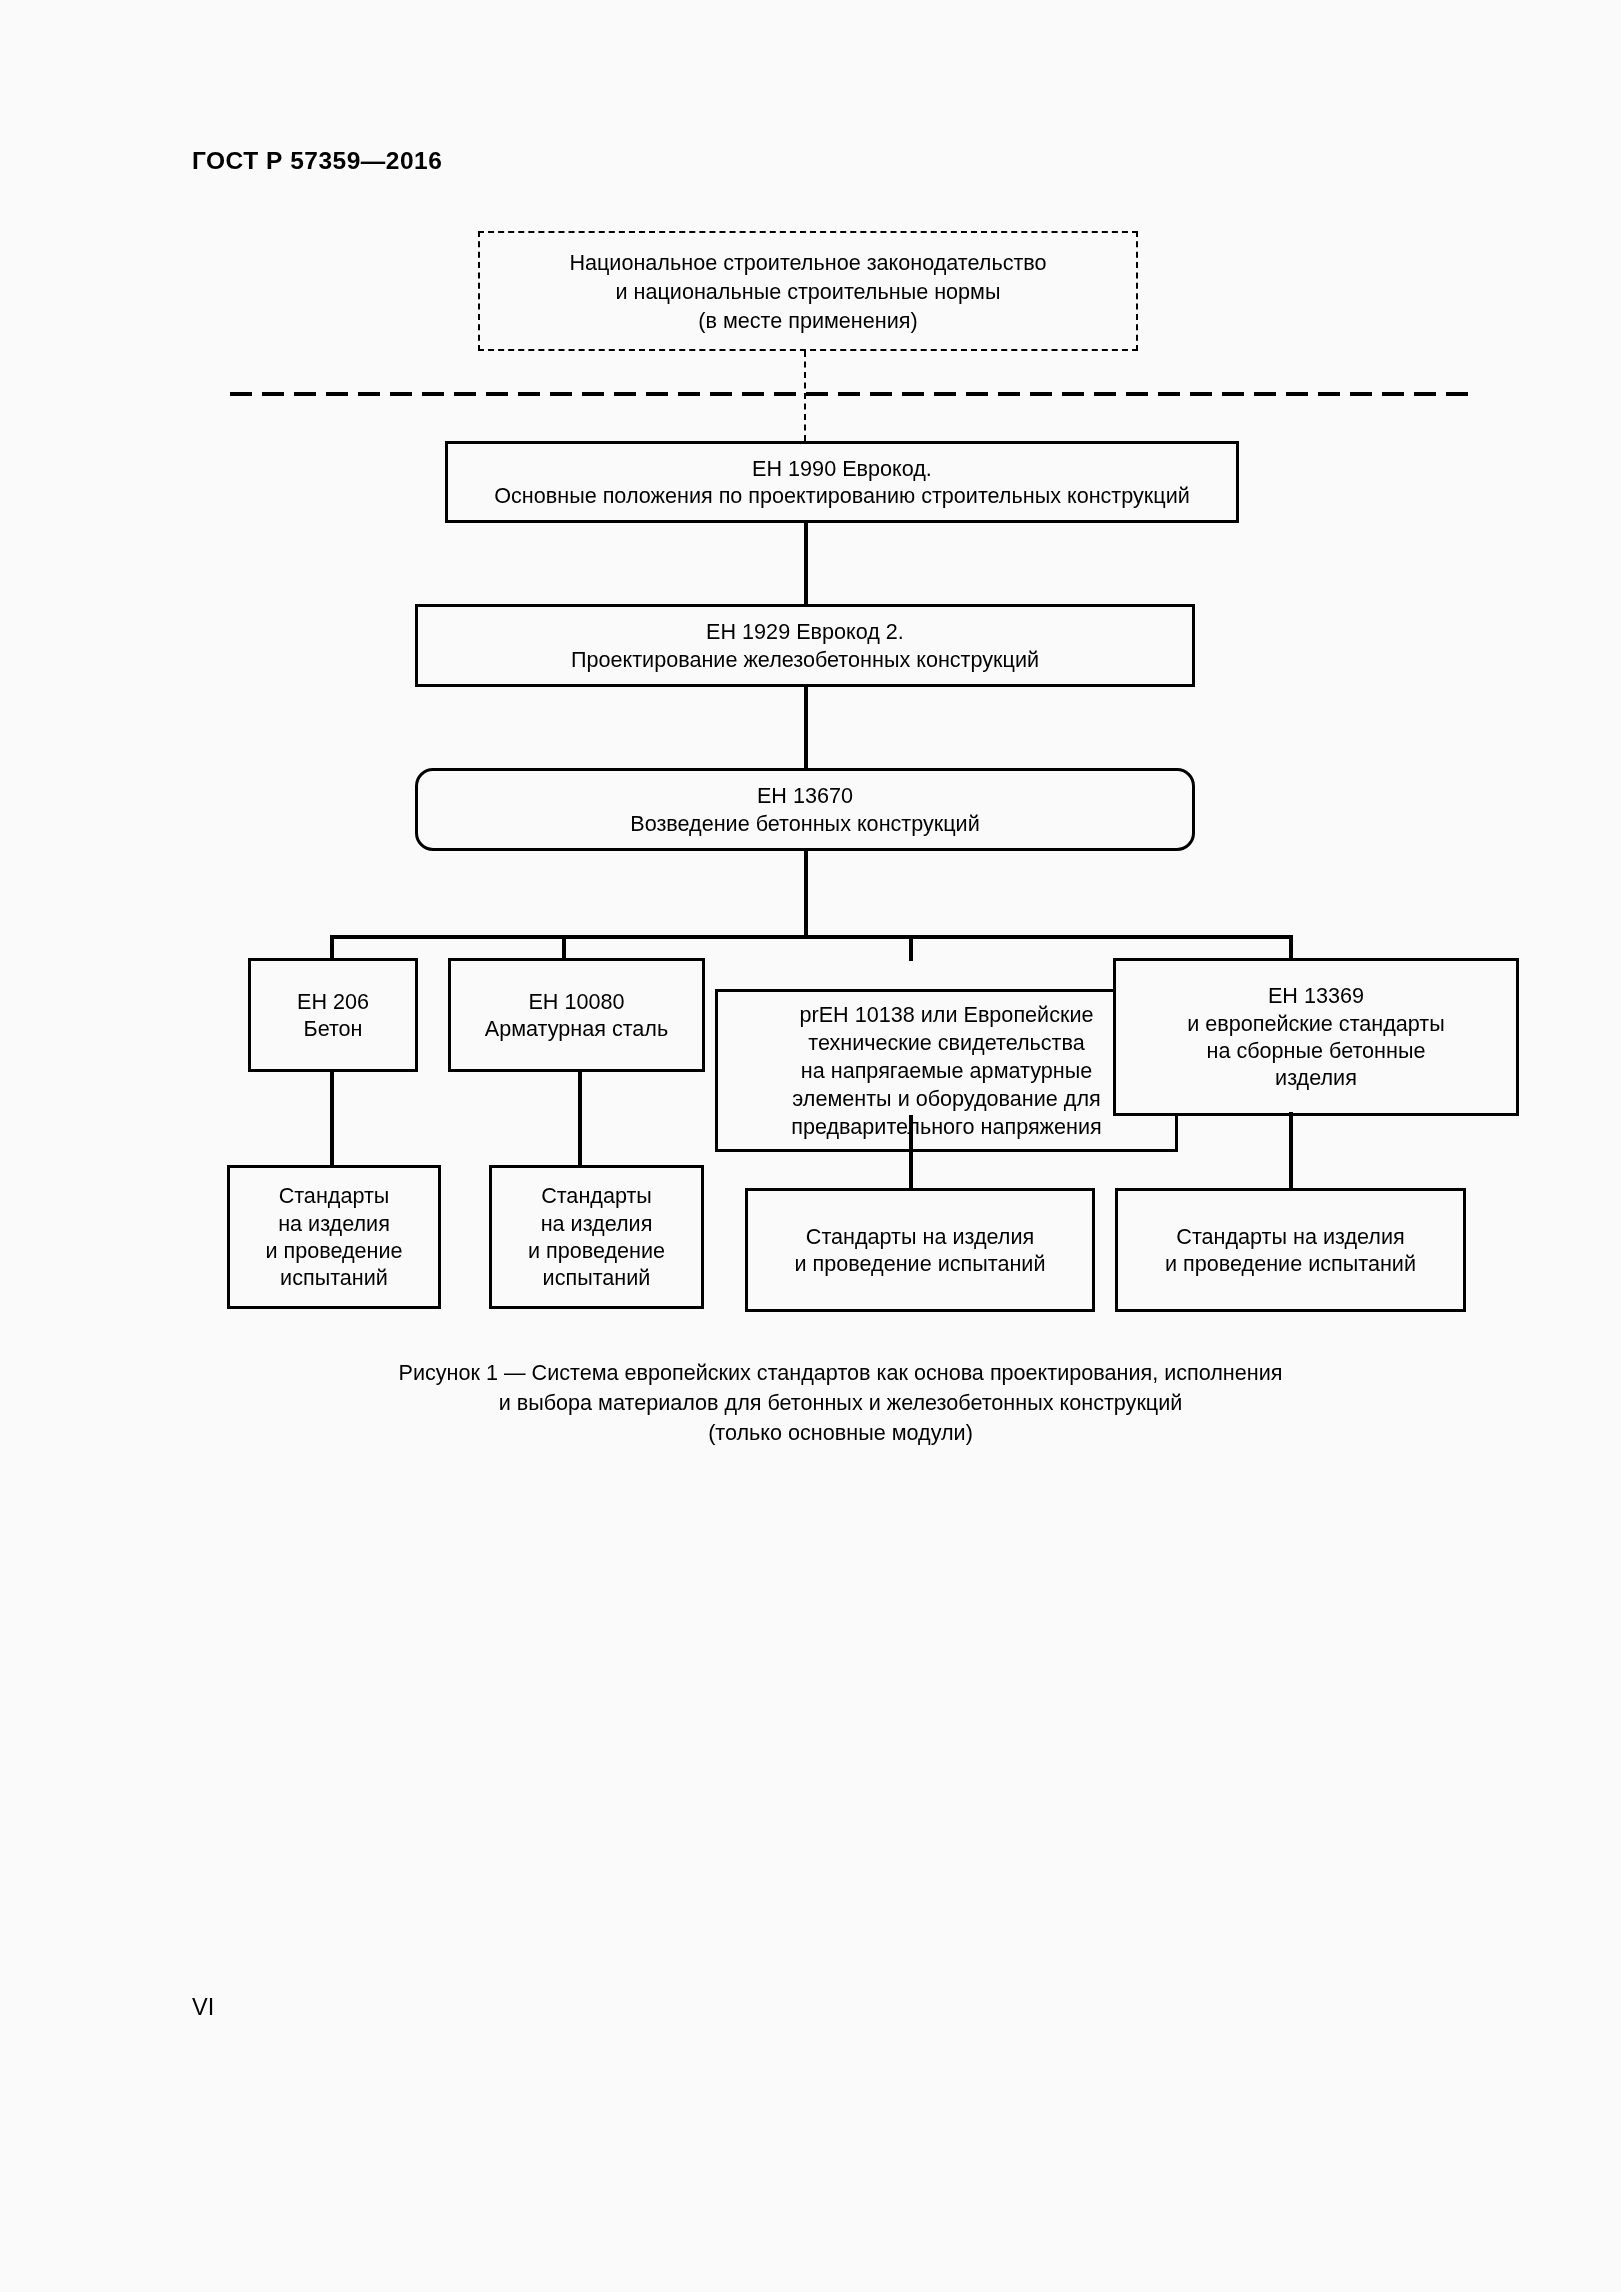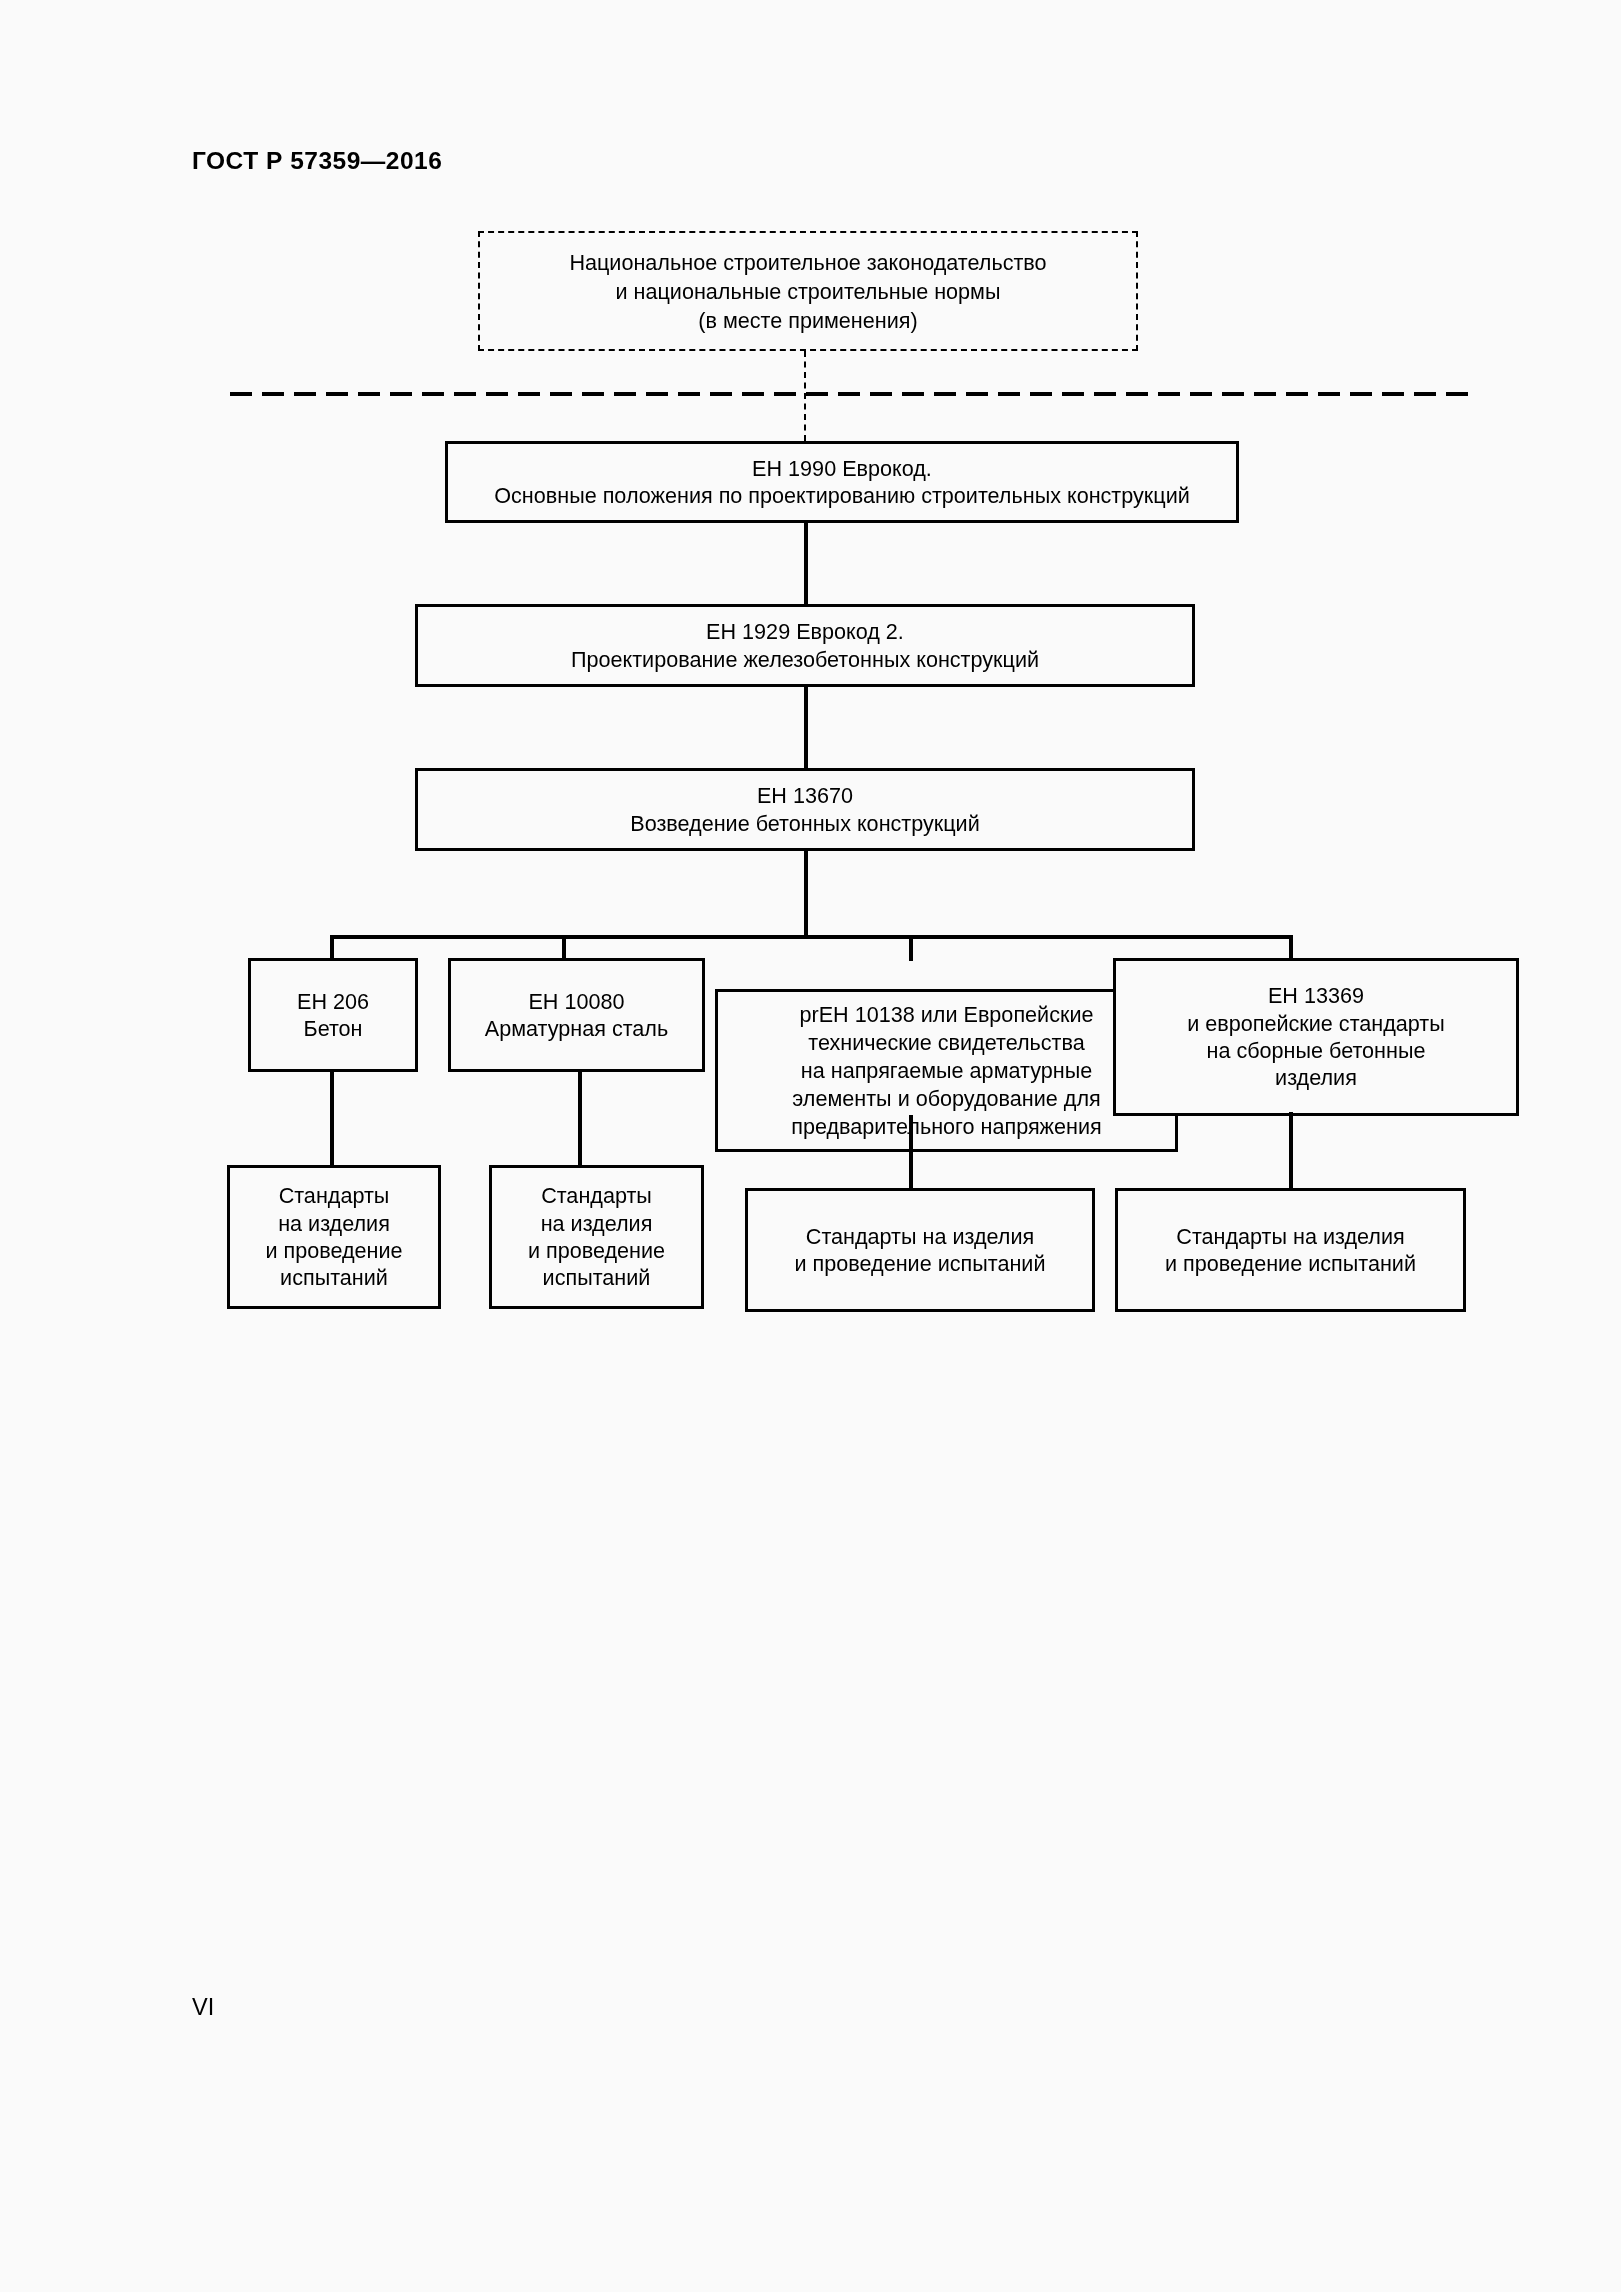--- a/index.html
+++ b/index.html
@@ -43,21 +43,21 @@
     text-align: center;
     white-space: pre-line;
     font-size: 21.6px;
     line-height: 27.4px;
     padding: 3.9px 7.8px;
   }
 
   #n-national  { left: 478px;  top: 231px;  width: 660px; height: 120px; border: 2.9px dashed #000; line-height: 29px; }
   #n-en1990    { left: 409px;  top: 441px;  width: 794px; height: 82px; margin-left: 36px;  }
   #n-en1929    { left: 415px;  top: 604px;  width: 780px; height: 83px;  }
-  #n-en13670   { left: 415px;  top: 768px;  width: 780px; height: 83px;  }
+  #n-en13670   { left: 415px;  top: 768px;  width: 780px; height: 83px; border-radius: 18px;  }
   #n-en206     { left: 248px;  top: 958px;  width: 170px; height: 114px; }
   #n-en10080   { left: 448px;  top: 958px;  width: 257px; height: 114px; }
   #n-pren10138 { left: 715px;  top: 956px;  width: 463px; height: 163px; line-height: 28px; margin-top: 33px; }
   #n-en13369   { left: 1113px; top: 958px;  width: 406px; height: 158px; }
   #n-std-a     { left: 227px;  top: 1165px; width: 214px; height: 144px; }
   #n-std-b     { left: 489px;  top: 1165px; width: 215px; height: 144px; }
   #n-std-c     { left: 745px;  top: 1188px; width: 350px; height: 124px; }
   #n-std-d     { left: 1115px; top: 1188px; width: 351px; height: 124px; }
 
   
@@ -157,17 +157,20 @@
 на изделия
 и проведение
 испытаний</div>
     <div class="node" id="n-std-c">Стандарты на изделия
 и проведение испытаний</div>
     <div class="node" id="n-std-d">Стандарты на изделия
 и проведение испытаний</div>
 
   </div>
 
+  <div class="figure-caption">Рисунок 1 — Система европейских стандартов как основа проектирования, исполнения
+и выбора материалов для бетонных и железобетонных конструкций
+(только основные модули)</div>
 
   <div class="page-number">VI</div>
 
 </div>
 
 
 </body></html>

